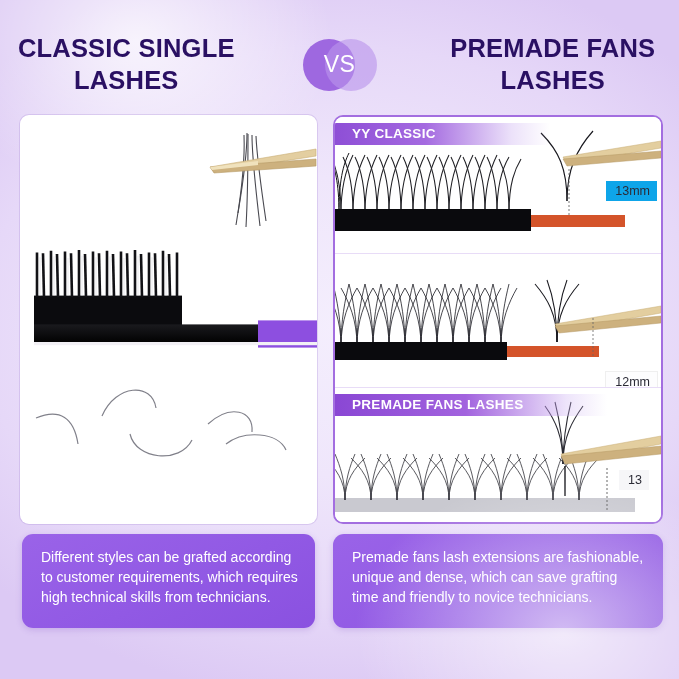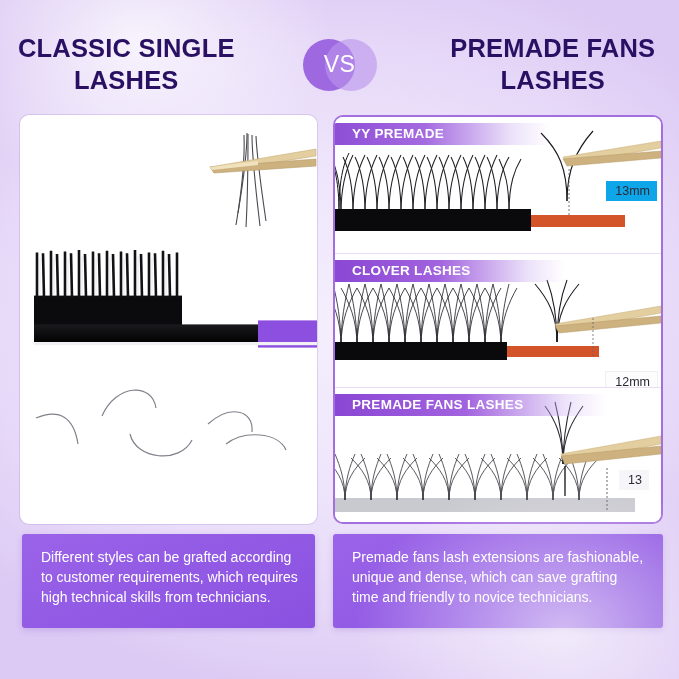--- a/index.html
+++ b/index.html
@@ -123,21 +123,21 @@
     padding: 3px 7px 3px 9px;
     white-space: nowrap;
   }
   .measure.m1 { right: 4px; top: 64px; background: #0ea5e9; }
   .measure.m2 { right: 4px; top: 74px; background: #fdfdfe; box-shadow: 0 0 0 1px #efefef; margin-top: 44px; }
   .measure.m3 { right: 12px; top: 82px; background: #f6f6f8; }
 
   
   .caption {
     position: absolute; top: 534px;
-    border-radius: 3px;
+    border-radius: 11px;
     background: linear-gradient(155deg,#9a63e8 0%, #9159e4 55%, #8a51e0 100%);
     color: #ffffff;
     font-size: 14px;
     line-height: 1.42;
     padding: 14px 16px 12px 19px;
     box-shadow: 0 2px 6px rgba(120,70,190,.22);
   }
   .caption.cl { left: 22px;  width: 293px; height: 94px; }
   .caption.cr { left: 333px; width: 330px; height: 94px; }
 </style>
@@ -281,21 +281,21 @@
         <rect x="196" y="98" width="94" height="12" fill="#d4542a"></rect>
 
         <g stroke="#1a1a20" stroke-width="1.15" fill="none">
           <path d="M232 84 C232 52, 224 34, 206 16"></path>
           <path d="M232 84 C232 52, 242 32, 258 14"></path>
         </g>
         <path d="M228 40 L326 24 L326 31 L232 47 Z" fill="#e3ce9f" stroke="#c9ae76" stroke-width=".5"></path>
         <path d="M228 42 L326 34 L326 41 L232 49 Z" fill="#cdb17e" stroke="#b79a66" stroke-width=".5"></path>
         <line x1="234" y1="52" x2="234" y2="100" stroke="#555" stroke-width=".8" stroke-dasharray="2 2"></line>
       </svg>
-      <div class="sub-label w1">YY PREMADE</div>
+      <div class="sub-label w1">YY CLASSIC</div>
       <div class="measure m1">13mm</div>
     </div>
 
     <div class="sub s2">
       <svg viewBox="0 0 326 134" style="position:absolute;left:0;top:0;width:326px;height:134px;">
         <g stroke="#1b1b22" stroke-width=".85" fill="none" opacity=".95">
           <path d="M6 92 C6 66, -2 48, -10 34"></path>
             <path d="M6 92 C6 66, 2 46, -2 30"></path>
           <path d="M6 92 C6 66, 10 46, 14 30"></path>
             <path d="M6 92 C6 66, 14 48, 22 34"></path>
@@ -345,21 +345,20 @@
         <g stroke="#1a1a20" stroke-width="1.05" fill="none">
           <path d="M222 88 C222 60, 212 44, 200 30"></path>
           <path d="M222 88 C222 60, 218 42, 212 26"></path>
           <path d="M222 88 C222 60, 226 42, 232 26"></path>
           <path d="M222 88 C222 60, 232 44, 244 30"></path>
         </g>
         <path d="M220 70 L326 52 L326 59 L224 77 Z" fill="#e3ce9f" stroke="#c9ae76" stroke-width=".5"></path>
         <path d="M220 72 L326 62 L326 69 L224 79 Z" fill="#cdb17e" stroke="#b79a66" stroke-width=".5"></path>
         <line x1="258" y1="64" x2="258" y2="104" stroke="#666" stroke-width=".8" stroke-dasharray="2 2"></line>
       </svg>
-      <div class="sub-label w2">CLOVER LASHES</div>
       <div class="measure m2">12mm</div>
     </div>
 
     <div class="sub s3">
       <svg viewBox="0 0 326 135" style="position:absolute;left:0;top:0;width:326px;height:135px;">
         <rect x="0" y="110" width="300" height="14" fill="#c9c9d0"></rect>
         <g stroke="#2a2a32" stroke-width=".85" fill="none" opacity=".92">
           <path d="M10 112 C10 92, 0 80, -10 70"></path>
             <path d="M10 112 C10 92, 5 78, 0 66"></path>
           <path d="M10 112 C10 92, 15 78, 20 66"></path>

